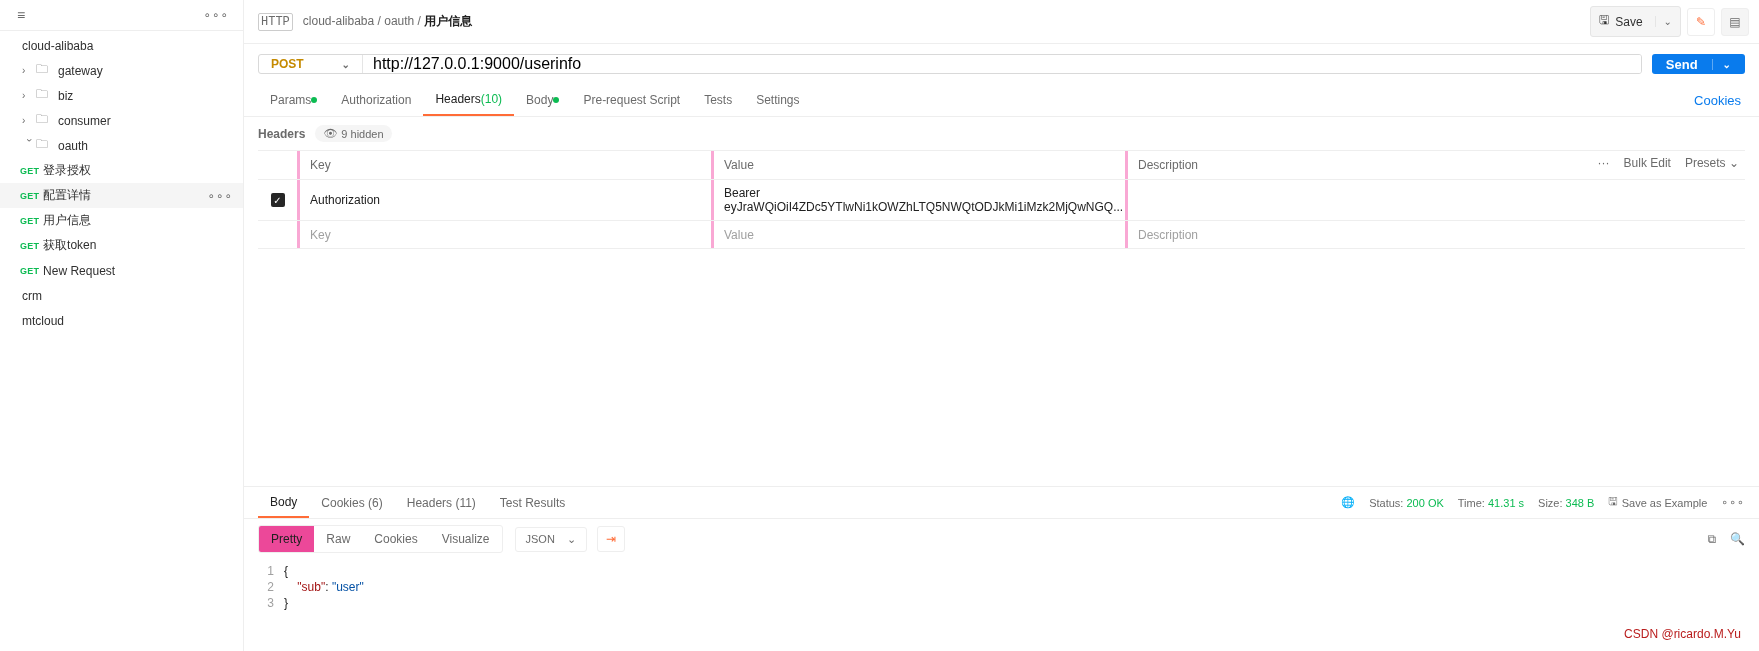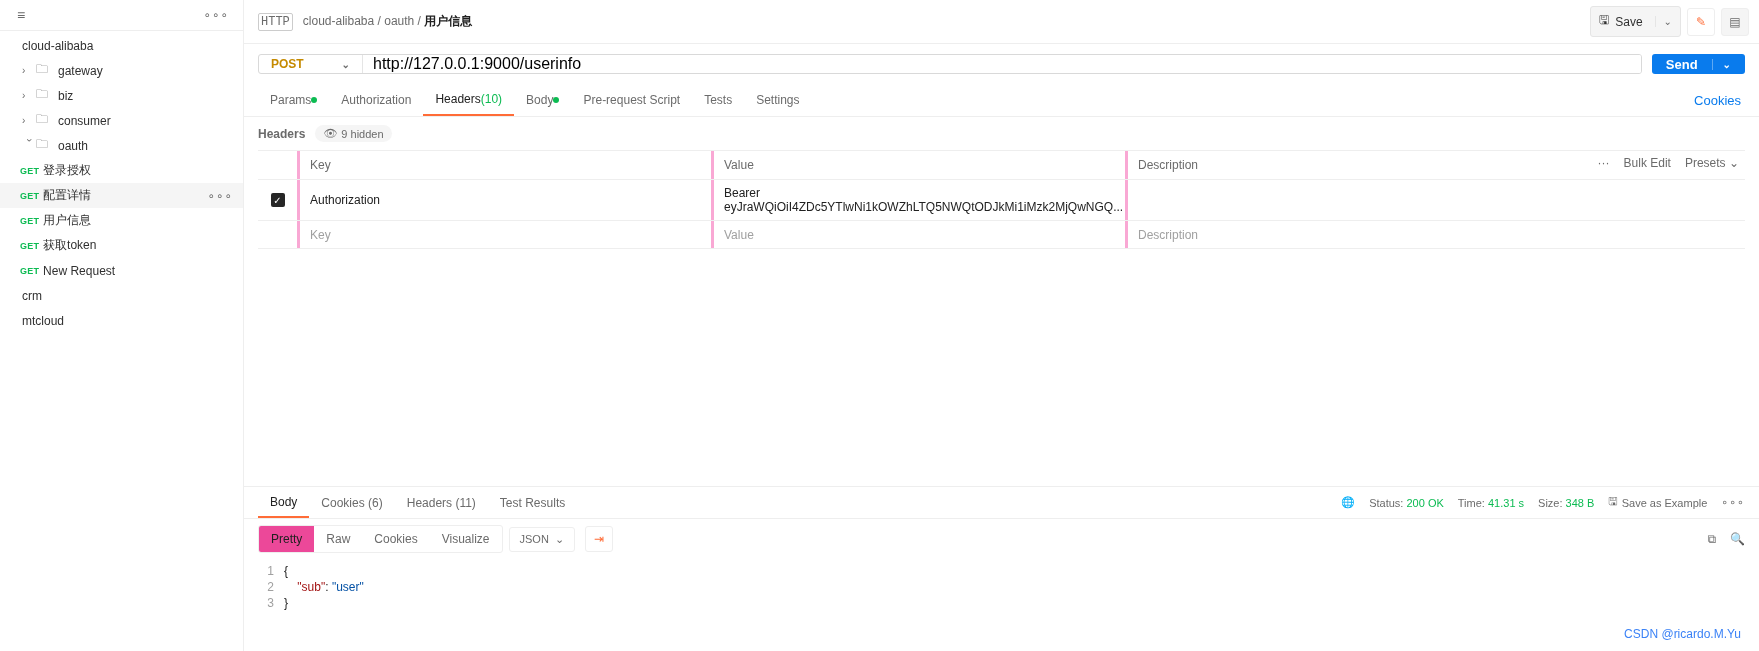--- a/index.html
+++ b/index.html
@@ -73,32 +73,32 @@
 .resp-tabs .tab.active { color: #212121; border-bottom: 2px solid #ff6c37; }
 .resp-meta { margin-left: auto; display: flex; align-items: center; gap: 14px; color: #6b6b6b; font-size: 11px; }
 .resp-meta .ok { color: #0cbb52; }
 .resp-meta .link { color: #6b6b6b; display: flex; align-items: center; gap: 4px; }
 .resp-meta .dots { letter-spacing: 1px; }
 
 .view-bar { display: flex; align-items: center; padding: 6px 14px; gap: 6px; }
 .seg { display: flex; border: 1px solid #eee; border-radius: 3px; overflow: hidden; }
 .seg .opt { padding: 6px 12px; color: #6b6b6b; cursor: pointer; }
 .seg .opt.active { background: #ec4899; color: #212121; }
-.fmt-sel { display: flex; align-items: center; gap: 6px; border: 1px solid #eee; border-radius: 3px; padding: 5px 10px; color: #6b6b6b; font-size: 11px; }
+.fmt-sel { display: flex; align-items: center; gap: 12px; border: 1px solid #eee; border-radius: 3px; padding: 5px 10px; color: #6b6b6b; font-size: 11px; margin-left: 6px; }
 .wrap-btn { border: 1px solid #eee; border-radius: 3px; padding: 5px 8px; color: #ff6c37; margin-left: 4px; }
 .view-bar .right { margin-left: auto; display: flex; gap: 14px; color: #6b6b6b; }
 
 .code { display: flex; font-family: Menlo, Consolas, monospace; font-size: 12px; padding: 4px 0 40px; }
 .gutter { width: 40px; text-align: right; color: #a0a0a0; padding-right: 10px; }
 .gutter div { height: 16px; line-height: 16px; }
 .src div { height: 16px; line-height: 16px; white-space: pre; }
 .tok-key { color: #a31515; }
 .tok-str { color: #0451a5; }
 
-.watermark { position: fixed; right: 18px; bottom: 10px; color: #3b82f6; font-size: 12px; }
+.watermark { position: fixed; right: 18px; bottom: 10px; color: #b91c1c; font-size: 12px; }
 
 .checkbox { width: 14px; height: 14px; border-radius: 2px; background: #262626; display: flex; align-items: center; justify-content: center; color: #fff; font-size: 10px; }
 </style>
 </head>
 <body>
 
 <div class="sidebar">
   <div class="sidebar-top">
     <span class="filter-icon">≡</span>
     <input class="filter-input" placeholder="" style="">

